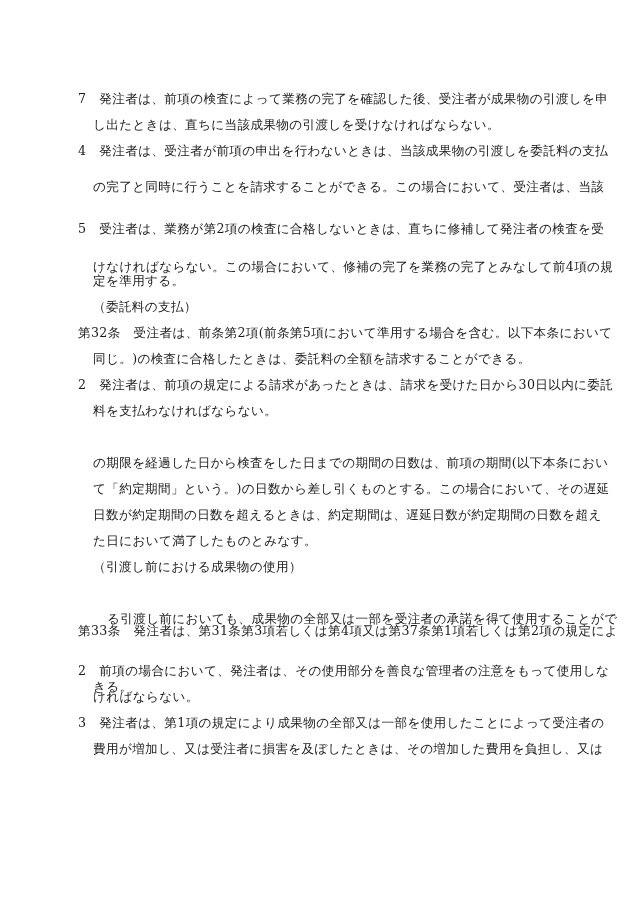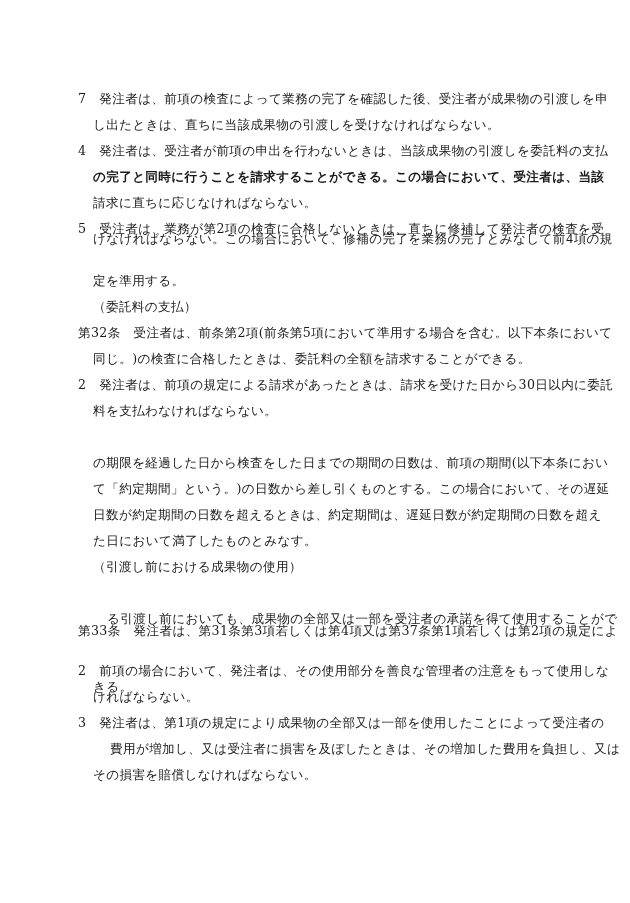--- a/index.html
+++ b/index.html
@@ -9,36 +9,34 @@
     .line { position: absolute; left: 78px; white-space: nowrap; font-size: 12.6px; line-height: 16px; letter-spacing: 0.35px; }
     .line.indent { left: 93px; }
   </style>
 </head>
 <body>
 
 <div class="page" id="page">
     <div class="line" style="top: 91px;">7　発注者は、前項の検査によって業務の完了を確認した後、受注者が成果物の引渡しを申</div>
     <div class="line indent" style="top: 117px;">し出たときは、直ちに当該成果物の引渡しを受けなければならない。</div>
     <div class="line" style="top: 143px;">4　発注者は、受注者が前項の申出を行わないときは、当該成果物の引渡しを委託料の支払</div>
-    <div class="line indent" style="top: 169px; font-weight: bold;">の完了と同時に行うことを請求することができる。この場合において、受注者は、当該</div>
-    <div class="line indent" style="top: 195px;">請求に直ちに応じなければならない。</div>
+    <div class="line indent" style="top: 179px;">の完了と同時に行うことを請求することができる。この場合において、受注者は、当該</div>
     <div class="line" style="top: 221px;">5　受注者は、業務が第2項の検査に合格しないときは、直ちに修補して発注者の検査を受</div>
-    <div class="line indent" style="top: 232px; font-family: Liberation Mono, monospace;">けなければならない。この場合において、修補の完了を業務の完了とみなして前4項の規</div>
+    <div class="line indent" style="top: 259px;">けなければならない。この場合において、修補の完了を業務の完了とみなして前4項の規</div>
     <div class="line indent" style="top: 273px;">定を準用する。</div>
     <div class="line indent" style="top: 299px;">（委託料の支払）</div>
     <div class="line" style="top: 325px;">第32条　受注者は、前条第2項(前条第5項において準用する場合を含む。以下本条において</div>
     <div class="line indent" style="top: 351px;">同じ。)の検査に合格したときは、委託料の全額を請求することができる。</div>
     <div class="line" style="top: 377px;">2　発注者は、前項の規定による請求があったときは、請求を受けた日から30日以内に委託</div>
     <div class="line indent" style="top: 403px;">料を支払わなければならない。</div>
     <div class="line indent" style="top: 455px;">の期限を経過した日から検査をした日までの期間の日数は、前項の期間(以下本条におい</div>
     <div class="line indent" style="top: 481px;">て「約定期間」という。)の日数から差し引くものとする。この場合において、その遅延</div>
     <div class="line indent" style="top: 507px;">日数が約定期間の日数を超えるときは、約定期間は、遅延日数が約定期間の日数を超え</div>
     <div class="line indent" style="top: 533px;">た日において満了したものとみなす。</div>
     <div class="line indent" style="top: 559px;">（引渡し前における成果物の使用）</div>
     <div class="line" style="top: 585px; margin-top: 38px;">第33条　発注者は、第31条第3項若しくは第4項又は第37条第1項若しくは第2項の規定によ</div>
     <div class="line indent" style="top: 611px; margin-left: 14px;">る引渡し前においても、成果物の全部又は一部を受注者の承諾を得て使用することがで</div>
     <div class="line indent" style="top: 634px; margin-top: 45px;">きる。</div>
     <div class="line" style="top: 663px;">2　前項の場合において、発注者は、その使用部分を善良な管理者の注意をもって使用しな</div>
     <div class="line indent" style="top: 689px;">ければならない。</div>
     <div class="line" style="top: 715px;">3　発注者は、第1項の規定により成果物の全部又は一部を使用したことによって受注者の</div>
-    <div class="line indent" style="top: 741px; margin-left: 17px;">費用が増加し、又は受注者に損害を及ぼしたときは、その増加した費用を負担し、又は</div>
-    <div class="line indent" style="top: 767px;">その損害を賠償しなければならない。</div>
+    <div class="line indent" style="top: 741px;">費用が増加し、又は受注者に損害を及ぼしたときは、その増加した費用を負担し、又は</div>
   </div>
 
 </body></html>

